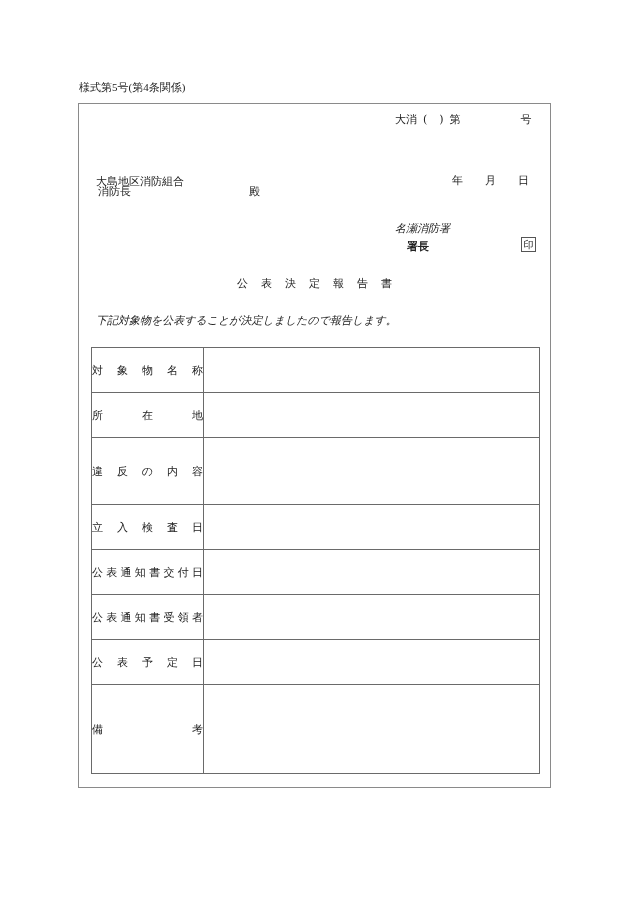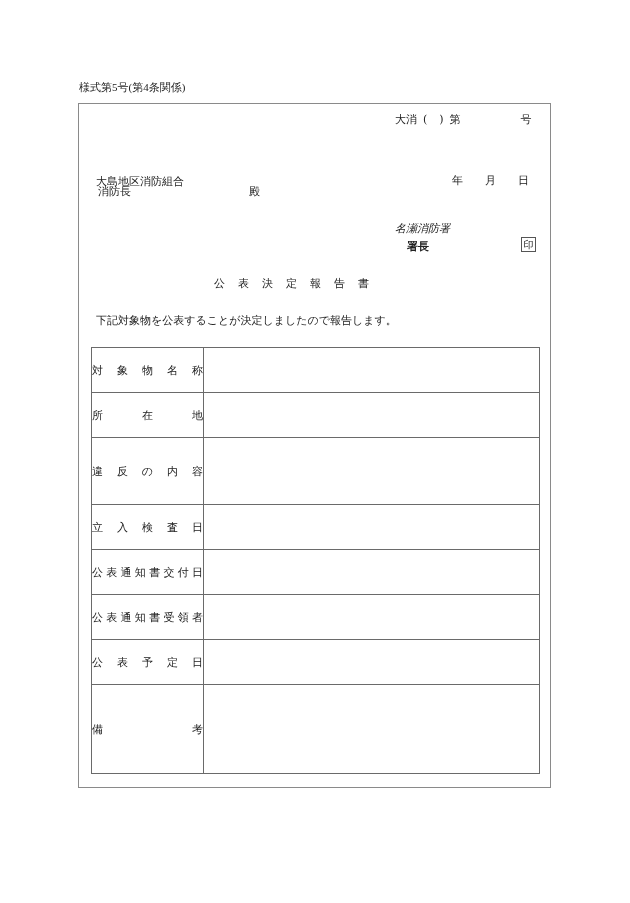--- a/index.html
+++ b/index.html
@@ -12,23 +12,23 @@
   .doc-num { left:395px; top:112px;text-align:right; }
   .doc-num span, .doc-date span { display:inline-block; }
   .doc-date { left:452px; top:129px;margin-top:44px; }
   .addr1 { left:96px; top:174px; }
   .addr2 { left:98px; top:184px; }
   .tono { left:249px; top:184px; }
   .from1 { left:395px; top:221px;font-style:italic; }
   .from2 { left:407px; top:239px;font-weight:bold; }
   .seal { left:521px; top:237px; width:13px; height:13px; border:1px solid #555;
           font-size:10px; line-height:13px; text-align:center; }
-  .title { left:214px; top:276px; letter-spacing:0; }
+  .title { left:237px; top:276px; letter-spacing:0; }
   .title span { display:inline-block; width:24px; }
-  .intro { left:96px; top:313px; }
+  .intro { left:96px; top:313px;font-style:italic; }
   table.main { position:absolute; left:91px; top:347px; width:449px; border-collapse:collapse; }
   table.main td { border:1px solid #6a6a6a; padding:0; }
   td.label { width:112px; padding:0 6px; box-sizing:border-box; }
   td.label .lab { display:flex; justify-content:space-between; font-size:11px; }
   td.value { }
 </style>
 </head>
 <body>
 
 <div class="abs form-title">様式第5号(第4条関係)</div>

